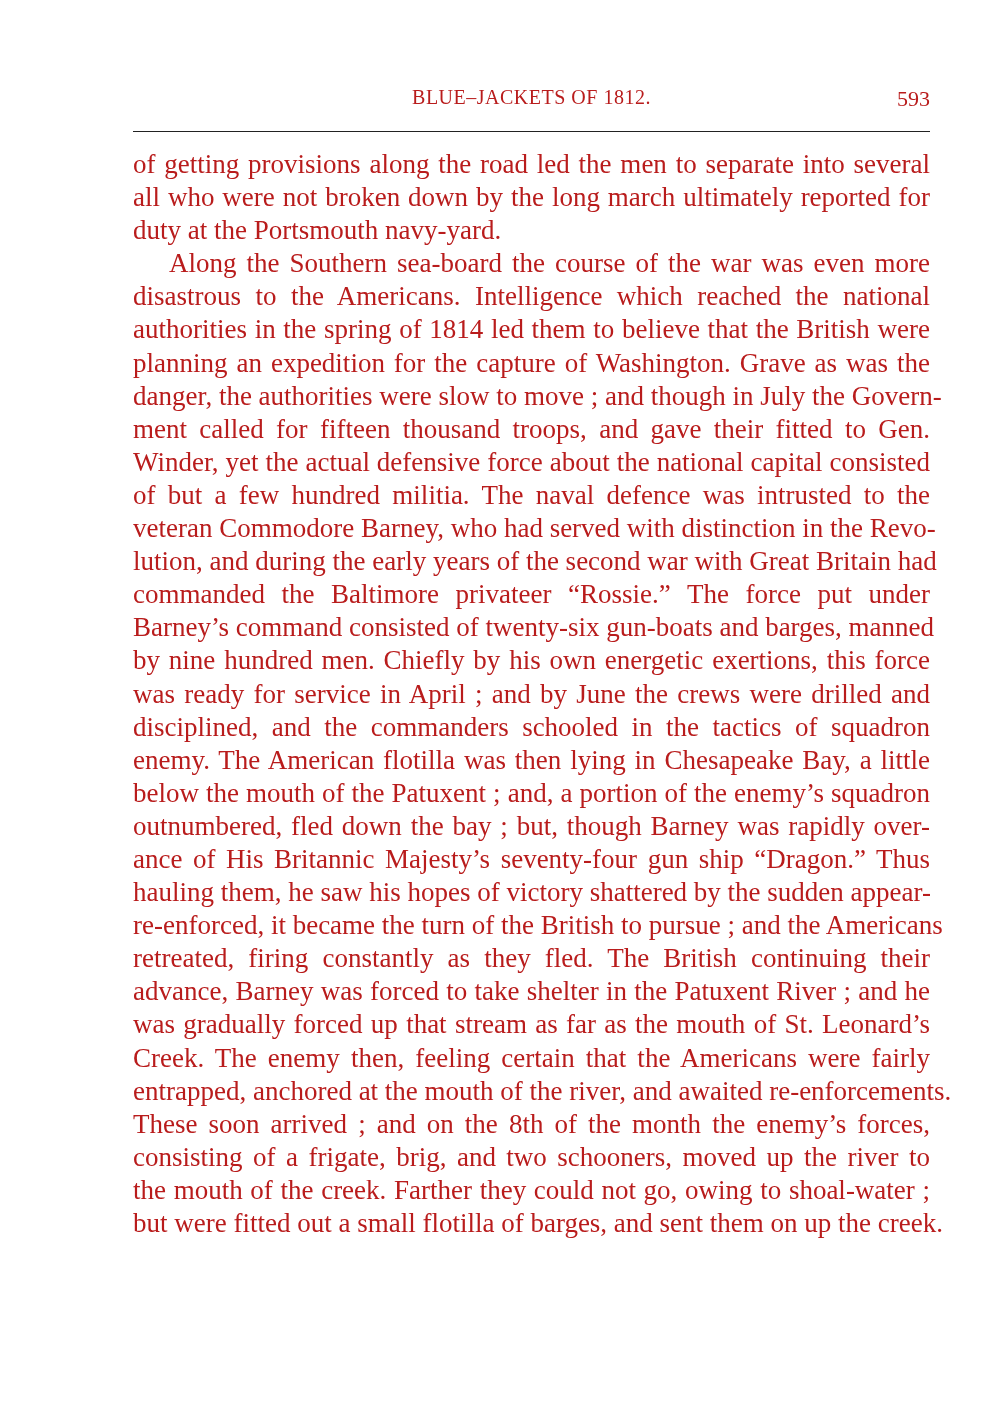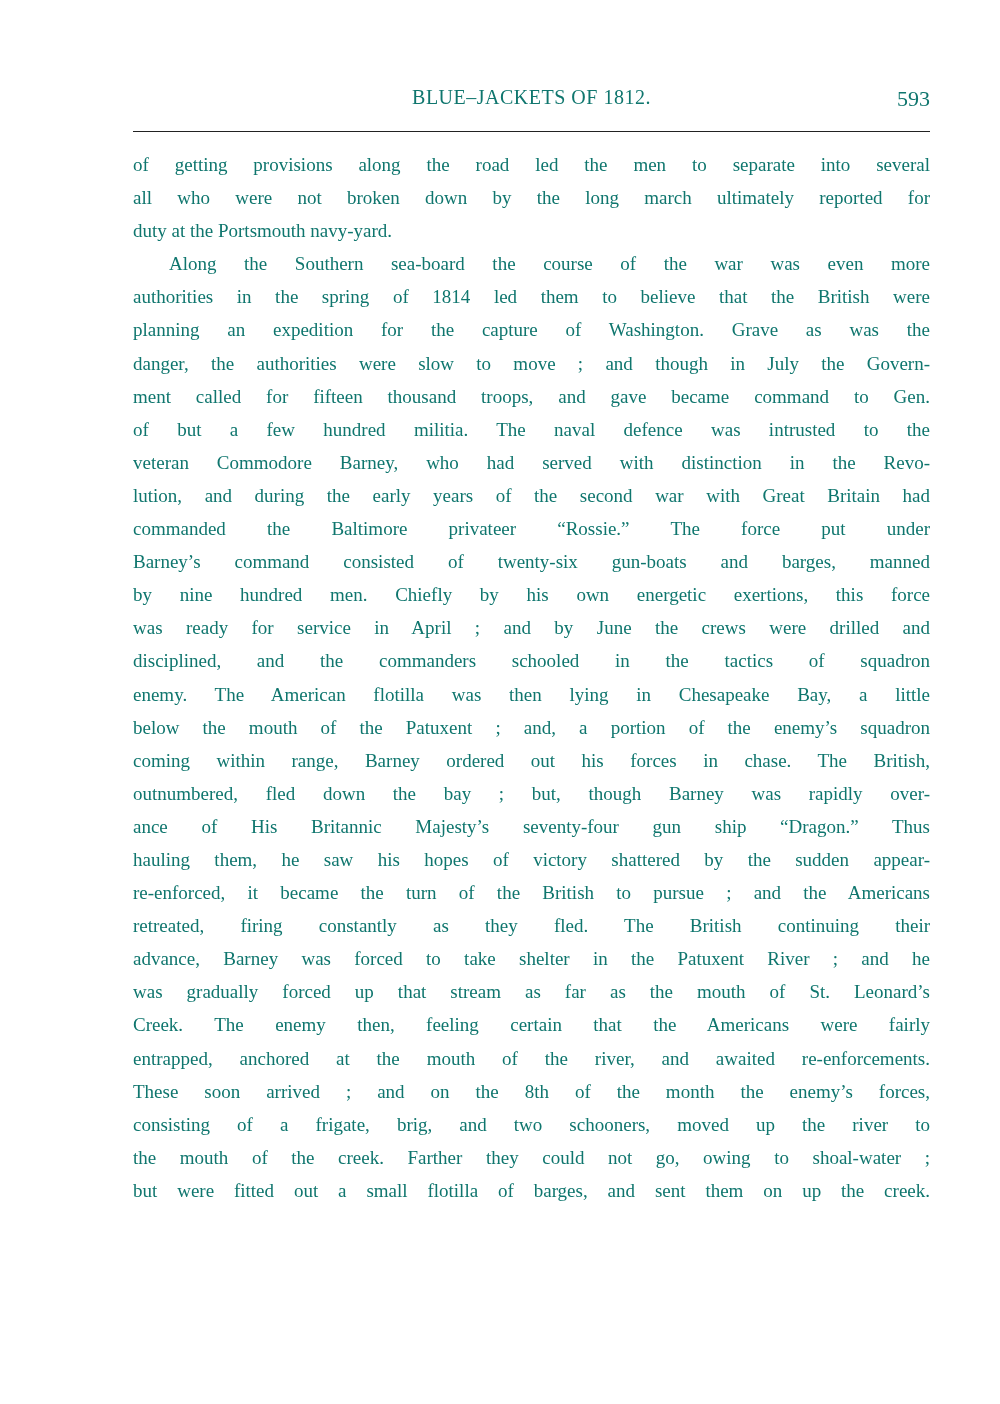--- a/index.html
+++ b/index.html
@@ -1,23 +1,23 @@
 <!DOCTYPE html>
 <html><head>
   <meta charset="utf-8">
   <style>
     html, body { margin: 0; padding: 0; background: #ffffff; }
     body { width: 1000px; height: 1404px; position: relative; overflow: hidden; }
-    .page { position: absolute; left: 0; top: 0; width: 1000px; height: 1404px; background: #fff; color: #0f766e; font-family: "Liberation Serif", "DejaVu Serif", serif; }
+    .page { position: absolute; left: 0; top: 0; width: 1000px; height: 1404px; background: #fff; color: #b91c1c; font-family: "Liberation Serif", "DejaVu Serif", serif; }
     .running-head { position: absolute; top: 86px; left: 133px; width: 797px; height: 30px; }
     .running-title { position: absolute; left: 0; right: 0; text-align: center; font-size: 20px; letter-spacing: 0.5px; top: 0; }
     .page-number { position: absolute; right: 0; top: 0; font-size: 22px; }
     .rule { position: absolute; top: 131px; left: 133px; width: 797px; height: 0; border-top: 1.5px solid #222; }
     .body-text { position: absolute; left: 133px; top: 148px; width: 797px; }
-    .line { height: 33.1px; line-height: 33.1px; font-size: 19px; text-align: justify; text-align-last: justify; white-space: nowrap; overflow: visible; }
+    .line { height: 33.1px; line-height: 33.1px; font-size: 27px; text-align: justify; text-align-last: justify; white-space: nowrap; overflow: visible; }
     .line.last { text-align-last: left; }
     .line.indent { padding-left: 36px; }
   </style>
 </head>
 <body>
 
 <div class="page">
   <div class="running-head">
     <div class="running-title">BLUE–JACKETS OF 1812.</div>
     <div class="page-number">593</div>
@@ -25,35 +25,36 @@
   <div class="rule"></div>
 
   <div class="body-text">
     <div class="paragraph">
       <div class="line">of getting provisions along the road led the men to separate into several</div>
       <div class="line">all who were not broken down by the long march ultimately reported for</div>
       <div class="line last">duty at the Portsmouth navy-yard.</div>
     </div>
     <div class="paragraph">
       <div class="line indent">Along the Southern sea-board the course of the war was even more</div>
+      <div class="line">disastrous to the Americans.  Intelligence which reached the national</div>
       <div class="line">authorities in the spring of 1814 led them to believe that the British were</div>
       <div class="line">planning an expedition for the capture of Washington.  Grave as was the</div>
       <div class="line">danger, the authorities were slow to move ; and though in July the Govern-</div>
-      <div class="line">ment called for fifteen thousand troops, and gave became command to Gen.</div>
+      <div class="line">ment called for fifteen thousand troops, and gave their fitted to Gen.</div>
+      <div class="line">Winder, yet the actual defensive force about the national capital consisted</div>
       <div class="line">of but a few hundred militia.  The naval defence was intrusted to the</div>
       <div class="line">veteran Commodore Barney, who had served with distinction in the Revo-</div>
       <div class="line">lution, and during the early years of the second war with Great Britain had</div>
       <div class="line">commanded the Baltimore privateer “Rossie.”  The force put under</div>
       <div class="line">Barney’s command consisted of twenty-six gun-boats and barges, manned</div>
       <div class="line">by nine hundred men.  Chiefly by his own energetic exertions, this force</div>
       <div class="line">was ready for service in April ; and by June the crews were drilled and</div>
       <div class="line">disciplined, and the commanders schooled in the tactics of squadron</div>
       <div class="line">enemy.  The American flotilla was then lying in Chesapeake Bay, a little</div>
       <div class="line">below the mouth of the Patuxent ; and, a portion of the enemy’s squadron</div>
-      <div class="line">coming within range, Barney ordered out his forces in chase.  The British,</div>
       <div class="line">outnumbered, fled down the bay ; but, though Barney was rapidly over-</div>
       <div class="line">ance of His Britannic Majesty’s seventy-four gun ship “Dragon.”  Thus</div>
       <div class="line">hauling them, he saw his hopes of victory shattered by the sudden appear-</div>
       <div class="line">re-enforced, it became the turn of the British to pursue ; and the Americans</div>
       <div class="line">retreated, firing constantly as they fled.  The British continuing their</div>
       <div class="line">advance, Barney was forced to take shelter in the Patuxent River ; and he</div>
       <div class="line">was gradually forced up that stream as far as the mouth of St. Leonard’s</div>
       <div class="line">Creek.  The enemy then, feeling certain that the Americans were fairly</div>
       <div class="line">entrapped, anchored at the mouth of the river, and awaited re-enforcements.</div>
       <div class="line">These soon arrived ; and on the 8th of the month the enemy’s forces,</div>

